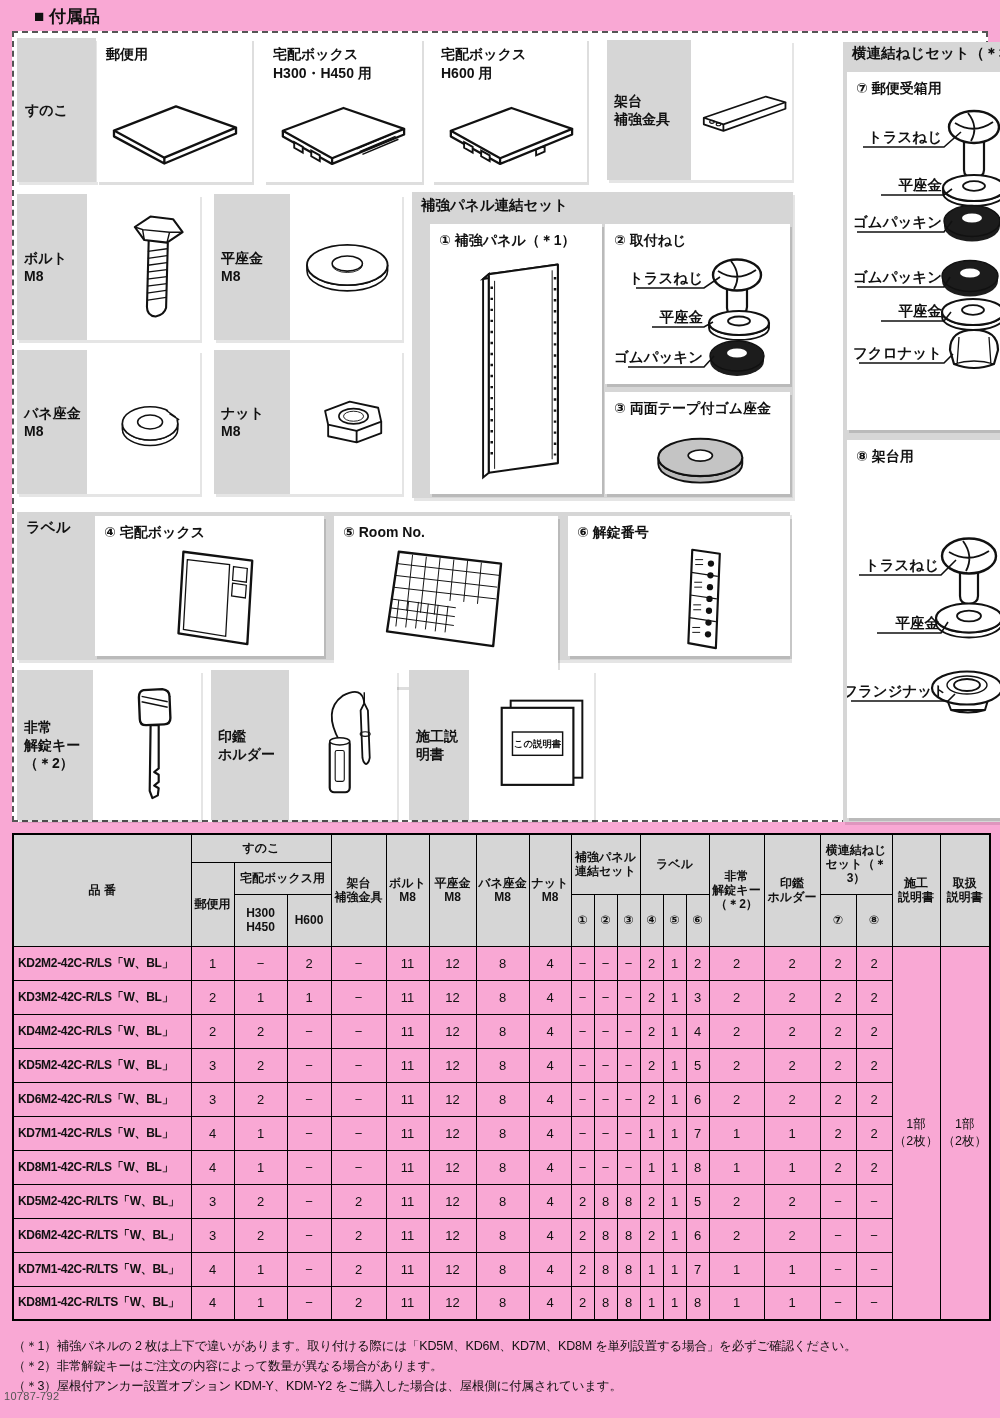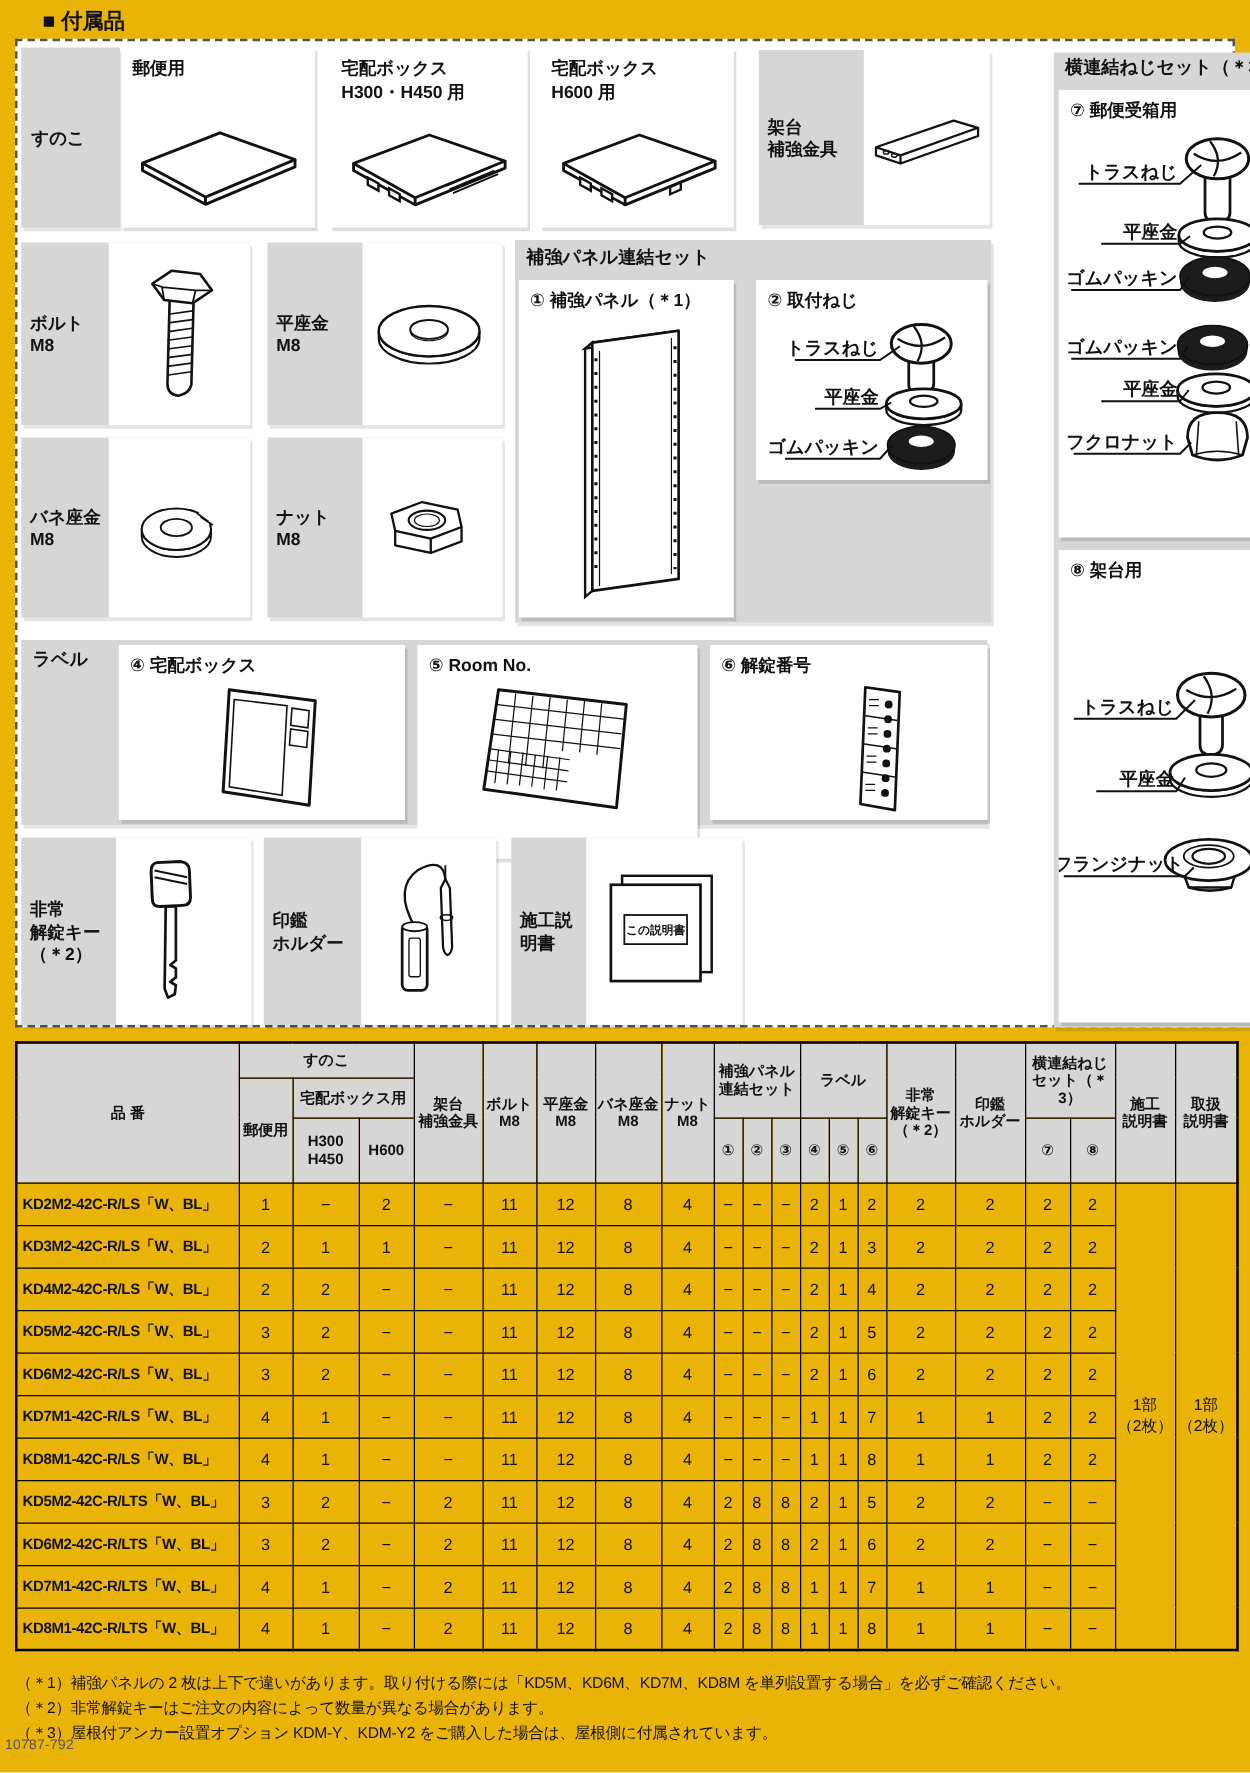--- a/index.html
+++ b/index.html
@@ -1,23 +1,23 @@
 <!DOCTYPE html>
 <html><head>
 <meta charset="utf-8">
 <style>
 *{margin:0;padding:0;box-sizing:border-box}
 body{background:#fff;font-family:"Liberation Sans","DejaVu Sans",sans-serif;color:#111}
-.page{position:relative;width:1000px;height:1418px;background:#eab308;overflow:hidden}
+.page{position:relative;width:1000px;height:1418px;background:#f9a8d4;overflow:hidden}
 .abs{position:absolute}
 .page-title{left:34px;top:5px;font-size:17px;font-weight:bold}
 .acc{left:12px;top:31px;width:976px;height:791px;border:2px dashed #555;background:#fff}
 .gcell{position:absolute;background:#d6d6d6;display:flex;box-shadow:2px 3px 0 rgba(0,0,0,.10)}
 .gcell .lab{font-weight:bold;font-size:14px;line-height:1.3;white-space:pre-line;display:flex;align-items:center;padding-left:7px;flex:0 0 auto}
-.gcell .art{background:#fff;flex:1;display:flex;align-items:center;justify-content:flex-start;overflow:hidden}
+.gcell .art{background:#fff;flex:1;display:flex;align-items:center;justify-content:flex-end;overflow:hidden}
 .labcell{position:absolute;background:#d6d6d6;box-shadow:2px 3px 0 rgba(0,0,0,.10)}
 .labcell .lab{font-weight:bold;font-size:14px;line-height:1.3;white-space:pre-line;padding:7px}
 .labcell.vcenter{display:flex;align-items:center}
 .labcell.vcenter .lab{padding:0 0 0 8px}
 .wbox{position:absolute;background:#fff;box-shadow:2px 3px 0 rgba(0,0,0,.13)}
 .btitle{position:absolute;left:9px;top:7px;font-weight:bold;font-size:14px;line-height:1.35;white-space:pre-line}
 .garea{position:absolute;background:#d6d6d6;box-shadow:2px 3px 0 rgba(0,0,0,.10)}
 .garea-title{position:absolute;left:9px;top:4px;font-weight:bold;font-size:14.5px}
 .svglab{font-weight:700;font-size:14.5px;fill:#111}
 .svgsmall{font-weight:700;font-size:10.5px;fill:#111}
@@ -192,21 +192,21 @@
           <path d="M30 38 L62 26 L99 34 L103 52 L71 64 L34 56 Z" fill="#fff" stroke="#111" stroke-width="2.4" stroke-linejoin="round"></path>
           <path d="M34 56 v15 L71 79 L103 67 V52 M71 64 v15" fill="none" stroke="#111" stroke-width="2.4" stroke-linejoin="round"></path>
           <ellipse cx="67" cy="45" rx="19" ry="10" fill="#fff" stroke="#111" stroke-width="2.2"></ellipse>
           <ellipse cx="67" cy="45" rx="13" ry="6.5" fill="none" stroke="#111" stroke-width="1.2"></ellipse>
         </svg>
       </div>
     </div>
 
     <div class="garea" style="left:398px;top:159px;width:381px;height:306px">
       <div class="garea-title">補強パネル連結セット</div>
-      <div class="wbox" style="left:3px;top:32px;width:172px;height:270px">
+      <div class="wbox" style="left:18px;top:32px;width:172px;height:270px">
         <div class="btitle">① 補強パネル（＊1）</div>
         <svg class="abs" style="left:18px;top:30px" width="145" height="235" viewBox="0 0 150 245">
           <path d="M36 26 L42 21 L42 228 L36 233 Z" fill="#fff" stroke="#111" stroke-width="2"></path>
           <path d="M36 26 L108 15 L114 11 L42 21 Z" fill="#fff" stroke="#111" stroke-width="2"></path>
           <path d="M42 21 L114 11 L114 218 L42 228 Z" fill="#fff" stroke="#111" stroke-width="2.2" stroke-linejoin="round"></path>
           <path d="M48 28 L48 224 M108 17 L108 214" stroke="#111" stroke-width="1"></path>
           <path d="M45 34 V218" stroke="#111" stroke-width="2.6" stroke-dasharray="2.5 9"></path>
           <path d="M111 24 V210" stroke="#111" stroke-width="2.6" stroke-dasharray="2.5 9"></path>
         </svg>
       </div>
@@ -221,20 +221,28 @@
           <ellipse cx="133" cy="71" rx="11" ry="4.5" fill="#fff" stroke="#111" stroke-width="1.8"></ellipse>
           <path d="M104 106 v5 a27 15 0 0 0 54 0 v-5" fill="#1c1c1c"></path>
           <ellipse cx="131" cy="106" rx="27" ry="15" fill="#1c1c1c" stroke="#111" stroke-width="1.4"></ellipse>
           <ellipse cx="131" cy="103" rx="10" ry="4.6" fill="#fff"></ellipse>
           <text class="svglab" x="97" y="33" text-anchor="end">トラスねじ</text>
           <path d="M30 38 H98 L114 27" stroke="#111" stroke-width="1.6" fill="none"></path>
           <text class="svglab" x="97" y="72" text-anchor="end">平座金</text>
           <path d="M46 77 H98 L107 72" stroke="#111" stroke-width="1.6" fill="none"></path>
           <text class="svglab" x="97" y="112" text-anchor="end">ゴムパッキン</text>
           <path d="M22 117 H98 L108 106" stroke="#111" stroke-width="1.6" fill="none"></path>
+        </svg>
+      </div>
+      <div class="wbox" style="left:193px;top:200px;width:185px;height:102px">
+        <div class="btitle">③ 両面テープ付ゴム座金</div>
+        <svg class="abs" style="left:15px;top:30px" width="155" height="70" viewBox="0 0 160 75">
+          <path d="M38 38 a45 20 0 0 0 90 0 v7 a45 20 0 0 1 -90 0 Z" fill="#b9b9b9" stroke="#111" stroke-width="2"></path>
+          <ellipse cx="83" cy="38" rx="45" ry="20" fill="#c4c4c4" stroke="#111" stroke-width="2.2"></ellipse>
+          <ellipse cx="83" cy="36" rx="13" ry="6" fill="#fff" stroke="#111" stroke-width="1.8"></ellipse>
         </svg>
       </div>
     </div>
 
     <div class="garea" style="left:3px;top:479px;width:773px;height:148px">
       <div class="garea-title" style="top:6px">ラベル</div>
       <div class="wbox" style="left:78px;top:4px;width:229px;height:140px">
         <div class="btitle">④ 宅配ボックス</div>
         <svg class="abs" style="left:0;top:22px" width="225" height="116" viewBox="0 0 225 118">
           <path d="M88 14 L158 23 L153 108 L83 97 Z" fill="#fff" stroke="#111" stroke-width="2.4" stroke-linejoin="round"></path>

